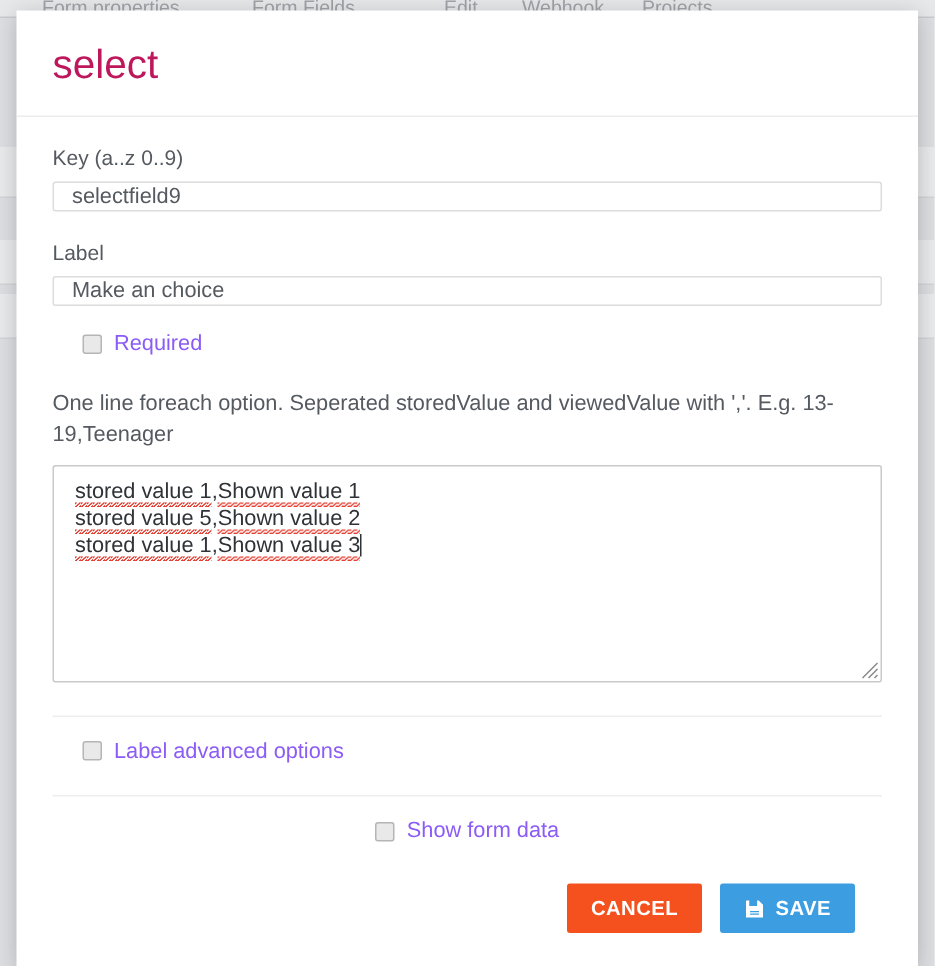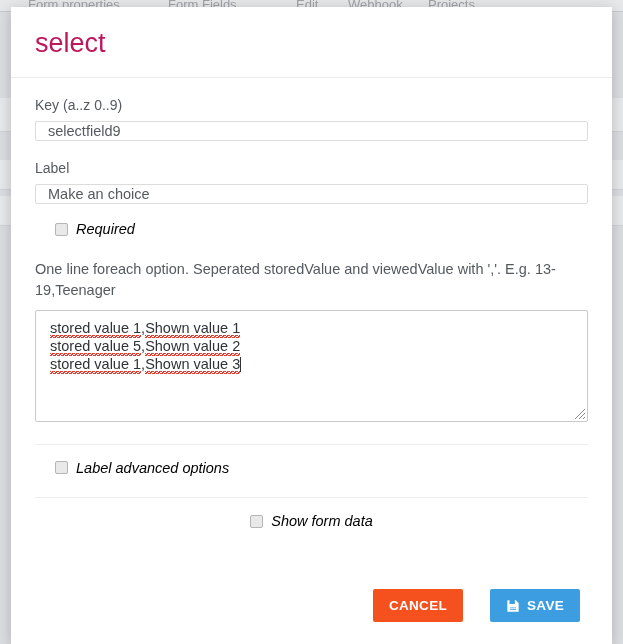--- a/index.html
+++ b/index.html
@@ -120,37 +120,36 @@
     height: 13px;
     border: 1px solid #b5b5b5;
     background: #e9e9e9;
     border-radius: 2px;
     margin: 0 8px 0 0;
     flex: 0 0 auto;
     outline: none;
   }
   .check-label {
     font-size: 14.5px;
-    color: #000000;
+    color: #8b5cf6;
     line-height: 1;
-    font-style: italic;
   }
 
   .help-text {
     font-size: 14.5px;
     color: #555a60;
     line-height: 1.45;
     margin: 22px 0 9px 0;
   }
 
   .textarea-wrap { position: relative; }
   .options-textarea {
     display: block;
     width: 100%;
-    height: 112px;
+    height: 145px;
     border: 1px solid #c9c9c9;
     border-radius: 2px;
     background: #fff;
     padding: 8px 12px 8px 14px;
     font-family: "Liberation Sans", sans-serif;
     font-size: 14.5px;
     line-height: 18px;
     color: #2f3337;
     resize: none;
     outline: none;
@@ -191,26 +190,26 @@
 
   .divider {
     height: 1px;
     background: #eeeeee;
     margin: 22px 0 0 0;
   }
 
   .modal-footer {
     position: absolute;
     left: 0;
-    right: 8px;
+    right: 18px;
     bottom: 0;
     padding: 0 24px 22px 24px;
     display: flex;
     justify-content: flex-end;
-    gap: 27px;
+    gap: 12px;
   }
   .btn {
     border: none;
     border-radius: 2px;
     font-family: "Liberation Sans", sans-serif;
     font-size: 13.5px;
     font-weight: bold;
     letter-spacing: 0.3px;
     color: #fff;
     padding: 0 16px;

